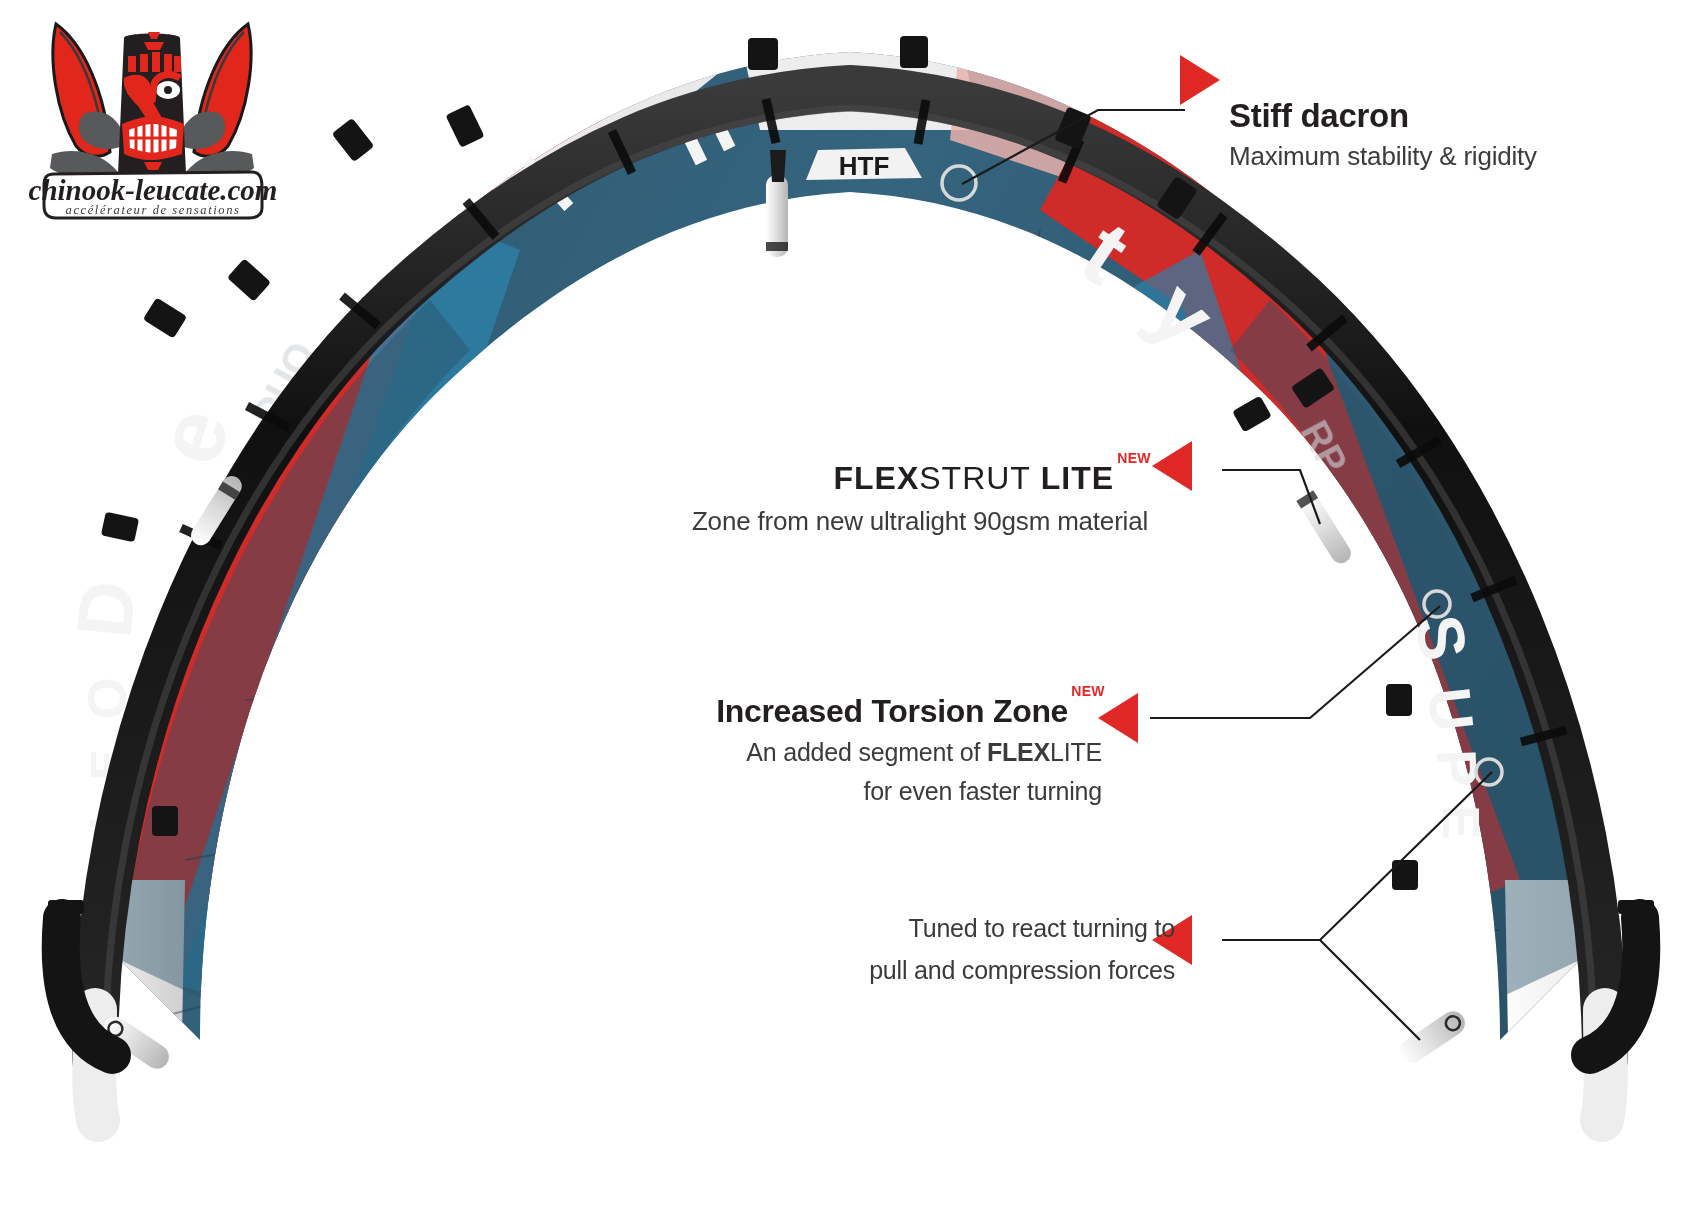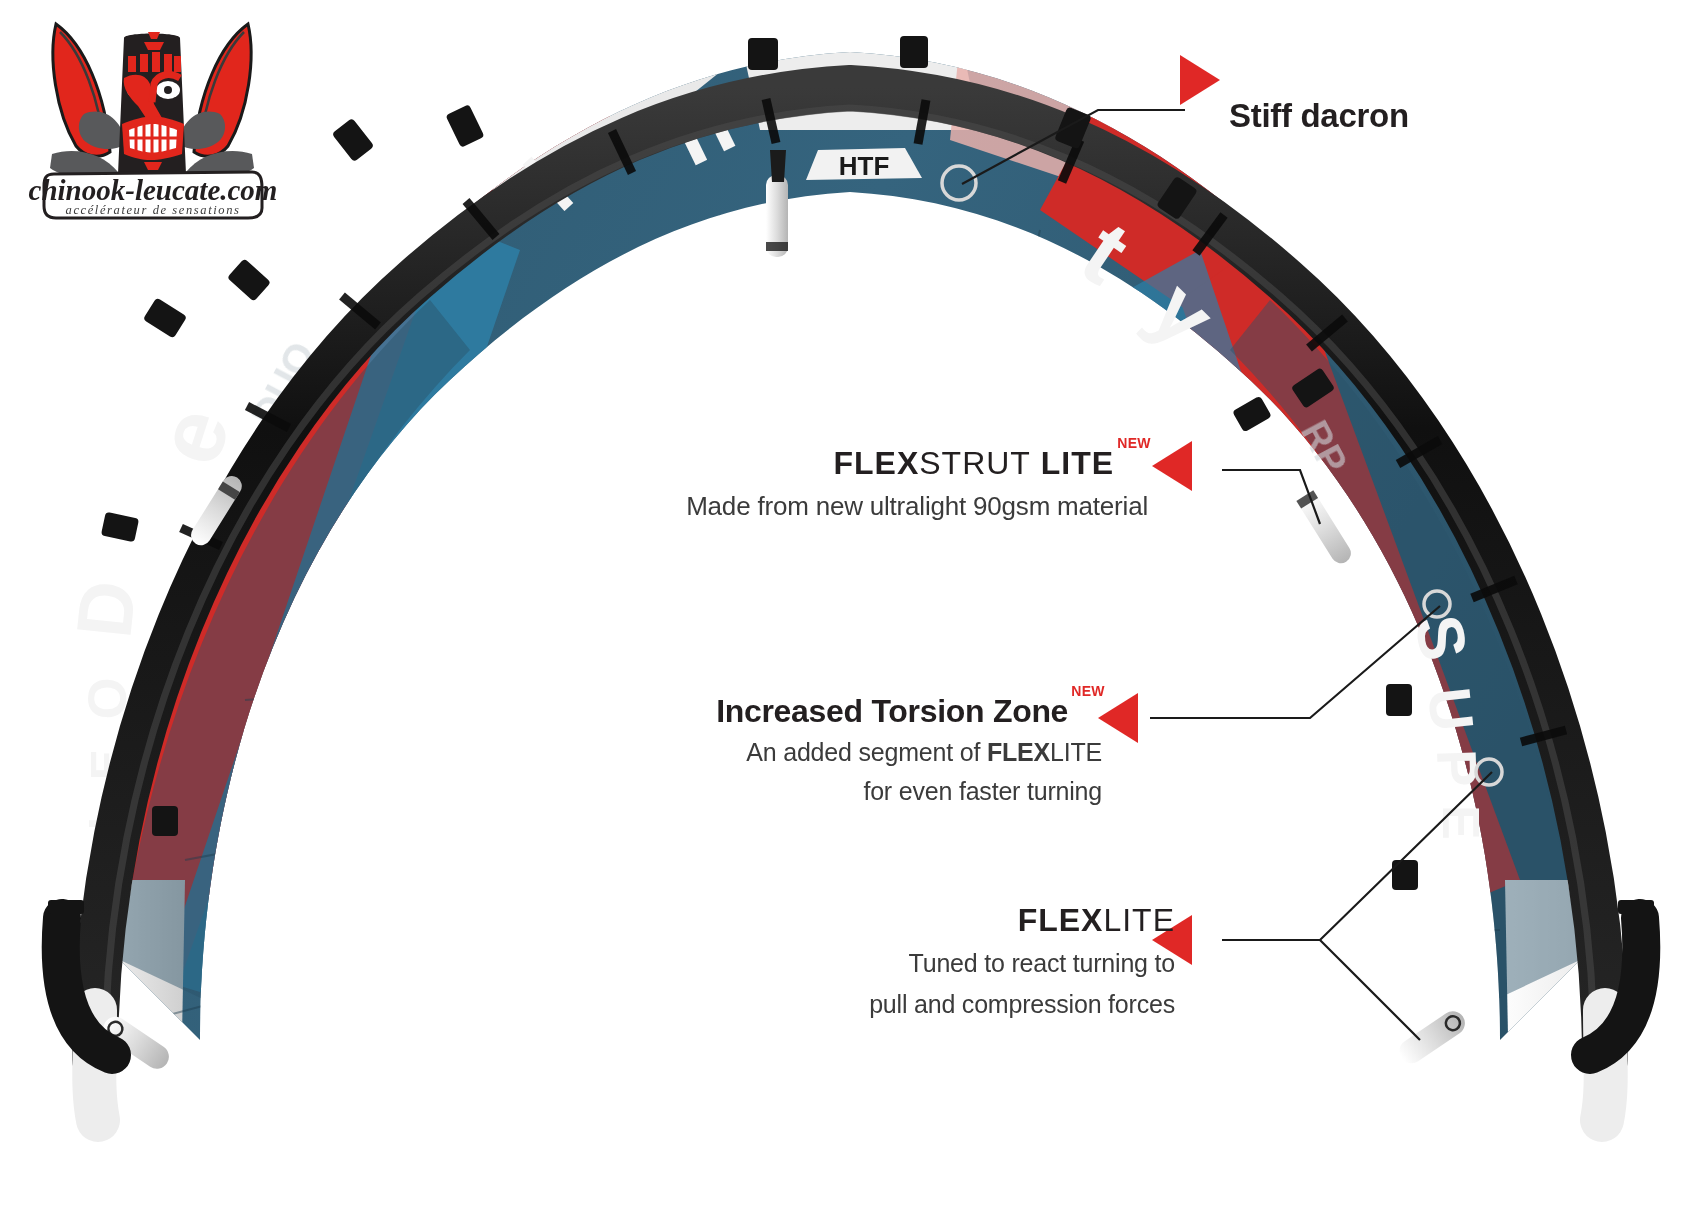--- a/index.html
+++ b/index.html
@@ -48,21 +48,21 @@
     border-bottom:25px solid transparent;
     border-right:40px solid #e02826;
   }
 
   
   #callout-stiff { left:1229px; top:58px; text-align:left; }
   #callout-stiff .ctitle { font-size:33px;margin-top:40px; }
   #callout-stiff .csub { font-size:26px; margin-top:6px; }
 
   
-  #callout-flexstrut { right:552px; top:446px; text-align:right; }
+  #callout-flexstrut { right:552px; top:461px; text-align:right; }
   #callout-flexstrut .ctitle { font-size:32px; letter-spacing:1px; }
   #callout-flexstrut .csub { font-size:26px; margin-top:9px; }
 
   
   #callout-torsion { right:598px; top:694px; text-align:right; }
   #callout-torsion .ctitle { font-size:32px; }
   #callout-torsion .csub { font-size:25px; margin-top:8px; }
 
   
   #callout-flexlite { right:525px; top:903px; text-align:right; }
@@ -345,44 +345,42 @@
                  L30,216 C22,216 18,212 18,204 L18,184 C18,176 20,172 28,172 Z" fill="#ffffff" stroke="#231f20" stroke-width="3"></path>
         <text x="127" y="198" text-anchor="middle" font-family="Liberation Serif, serif" font-style="italic" font-weight="bold" font-size="29" fill="#231f20">chinook-leucate.com</text>
         <text x="127" y="212" text-anchor="middle" font-family="Liberation Serif, serif" font-style="italic" font-size="12.5" letter-spacing="1.6" fill="#3a3a3a">accélérateur de sensations</text>
       </g>
     </svg>
   </div>
 
   <div class="tri tri-right" style="left:1180px; top:55px;"></div>
   <div class="callout" id="callout-stiff">
     <div class="ctitle">Stiff dacron</div>
+    <div class="csub">Maximum stability &amp; rigidity</div>
   </div>
 
   <div class="tri tri-left" style="left:1152px; top:441px;"></div>
   <div class="callout" id="callout-flexstrut">
     <div class="ctitle">
       <span class="bold">FLEX</span><span class="light">STRUT</span>
       <span class="bold">LITE</span><span class="newbadge">NEW</span>
     </div>
-    <div class="csub">Made from new ultralight 90gsm material</div>
+    <div class="csub">Zone from new ultralight 90gsm material</div>
   </div>
 
   <div class="tri tri-left" style="left:1098px; top:693px;"></div>
   <div class="callout" id="callout-torsion">
     <div class="ctitle">
       <span>Increased Torsion Zone</span><span class="newbadge">NEW</span>
     </div>
     <div class="csub">
       <span>An added segment of </span><span class="bold">FLEX</span><span>LITE</span>
     </div>
     <div class="csub">for even faster turning</div>
   </div>
 
   <div class="tri tri-left" style="left:1152px; top:915px;"></div>
   <div class="callout" id="callout-flexlite">
-    <div class="ctitle">
-      <span class="bold">FLEX</span><span class="light">LITE</span>
-    </div>
     <div class="csub">Tuned to react turning to</div>
     <div class="csub">pull and compression forces</div>
   </div>
 
 </div>
 
 </body></html>

